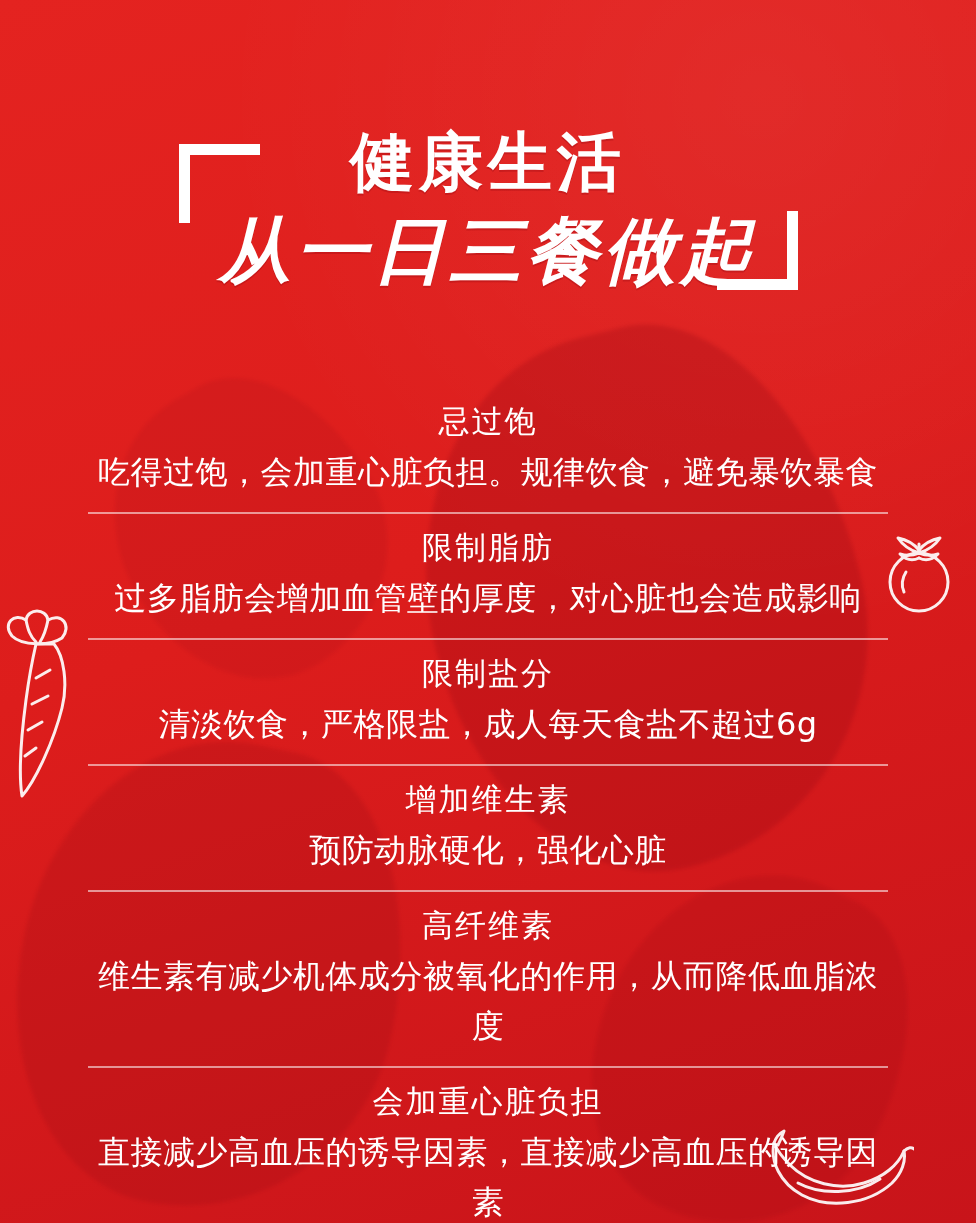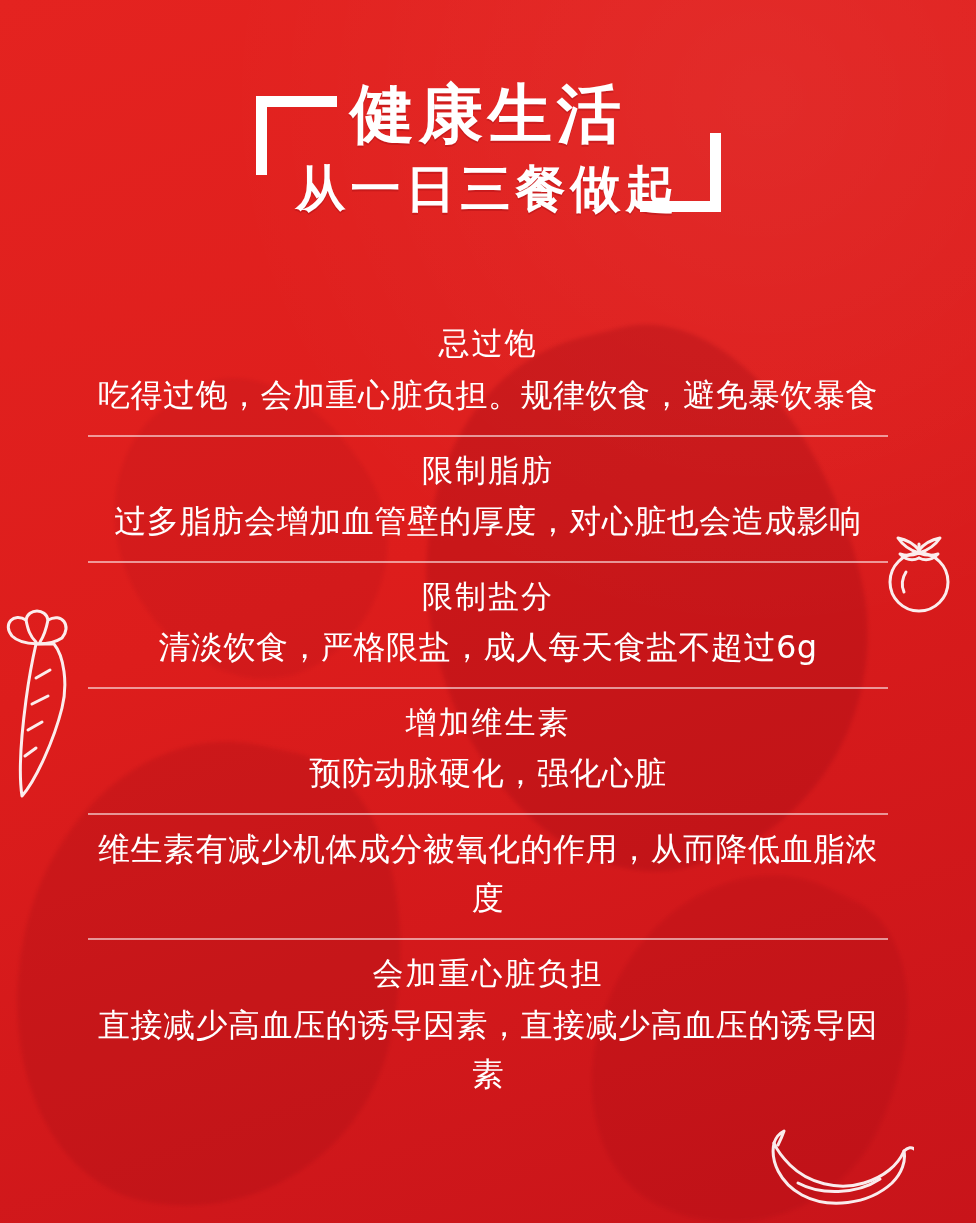--- a/index.html
+++ b/index.html
@@ -33,23 +33,24 @@
     pointer-events: none;
   }
   .blob.b1 { width: 430px; height: 540px; left: 430px; top: 330px; transform: rotate(-14deg); }
   .blob.b2 { width: 380px; height: 470px; left: 20px; top: 740px; transform: rotate(12deg); background: rgba(150, 8, 18, 0.22); }
   .blob.b3 { width: 300px; height: 360px; left: 600px; top: 870px; transform: rotate(26deg); background: rgba(150, 8, 18, 0.18); }
   .blob.b4 { width: 260px; height: 300px; left: 120px; top: 380px; transform: rotate(-30deg); background: rgba(150, 8, 18, 0.14); }
 
   
   .header {
     position: relative;
-    padding-top: 72px;
+    padding-top: 104px;
     text-align: center;
     color: #ffffff;
+    margin-top: 16px;
   }
   .title-wrap {
     position: relative;
     display: inline-block;
     padding: 0 44px;
   }
   .bracket {
     position: absolute;
     width: 70px;
     height: 68px;
@@ -70,21 +71,21 @@
     font-family: "DejaVu Sans", "Liberation Sans", sans-serif;
     font-weight: bold;
     font-size: 66px;
     line-height: 1.32;
     letter-spacing: 5px;
     color: #ffffff;
     white-space: nowrap;
     text-shadow: 0 2px 0 rgba(130,0,10,0.25);
   }
   .title-line.l1 { font-size: 64px; padding: 0 16px; }
-  .title-line.l2 { font-size: 50px; padding: 0 4px; }
+  .title-line.l2 { font-size: 72px; padding: 0 4px; font-style: italic; }
 
   
   .tips {
     position: relative;
     margin: 86px auto 0;
     width: 812px;
   }
   .tip {
     position: relative;
     text-align: center;
@@ -170,20 +171,21 @@
     </div>
 
     <div class="tip">
       <div class="tip-title">增加维生素</div>
       <div class="tip-desc">
         <span class="second-line">预防动脉硬化，强化心脏</span>
       </div>
     </div>
 
     <div class="tip">
+      <div class="tip-title">高纤维素</div>
       <div class="tip-desc">
         <span>维生素有减少机体成分被氧化的作用，从而降低血脂浓度</span>
       </div>
     </div>
 
     <div class="tip">
       <div class="tip-title">会加重心脏负担</div>
       <div class="tip-desc">
         <span>直接减少高血压的诱导因素，直接减少高血压的诱导因素</span>
       </div>

